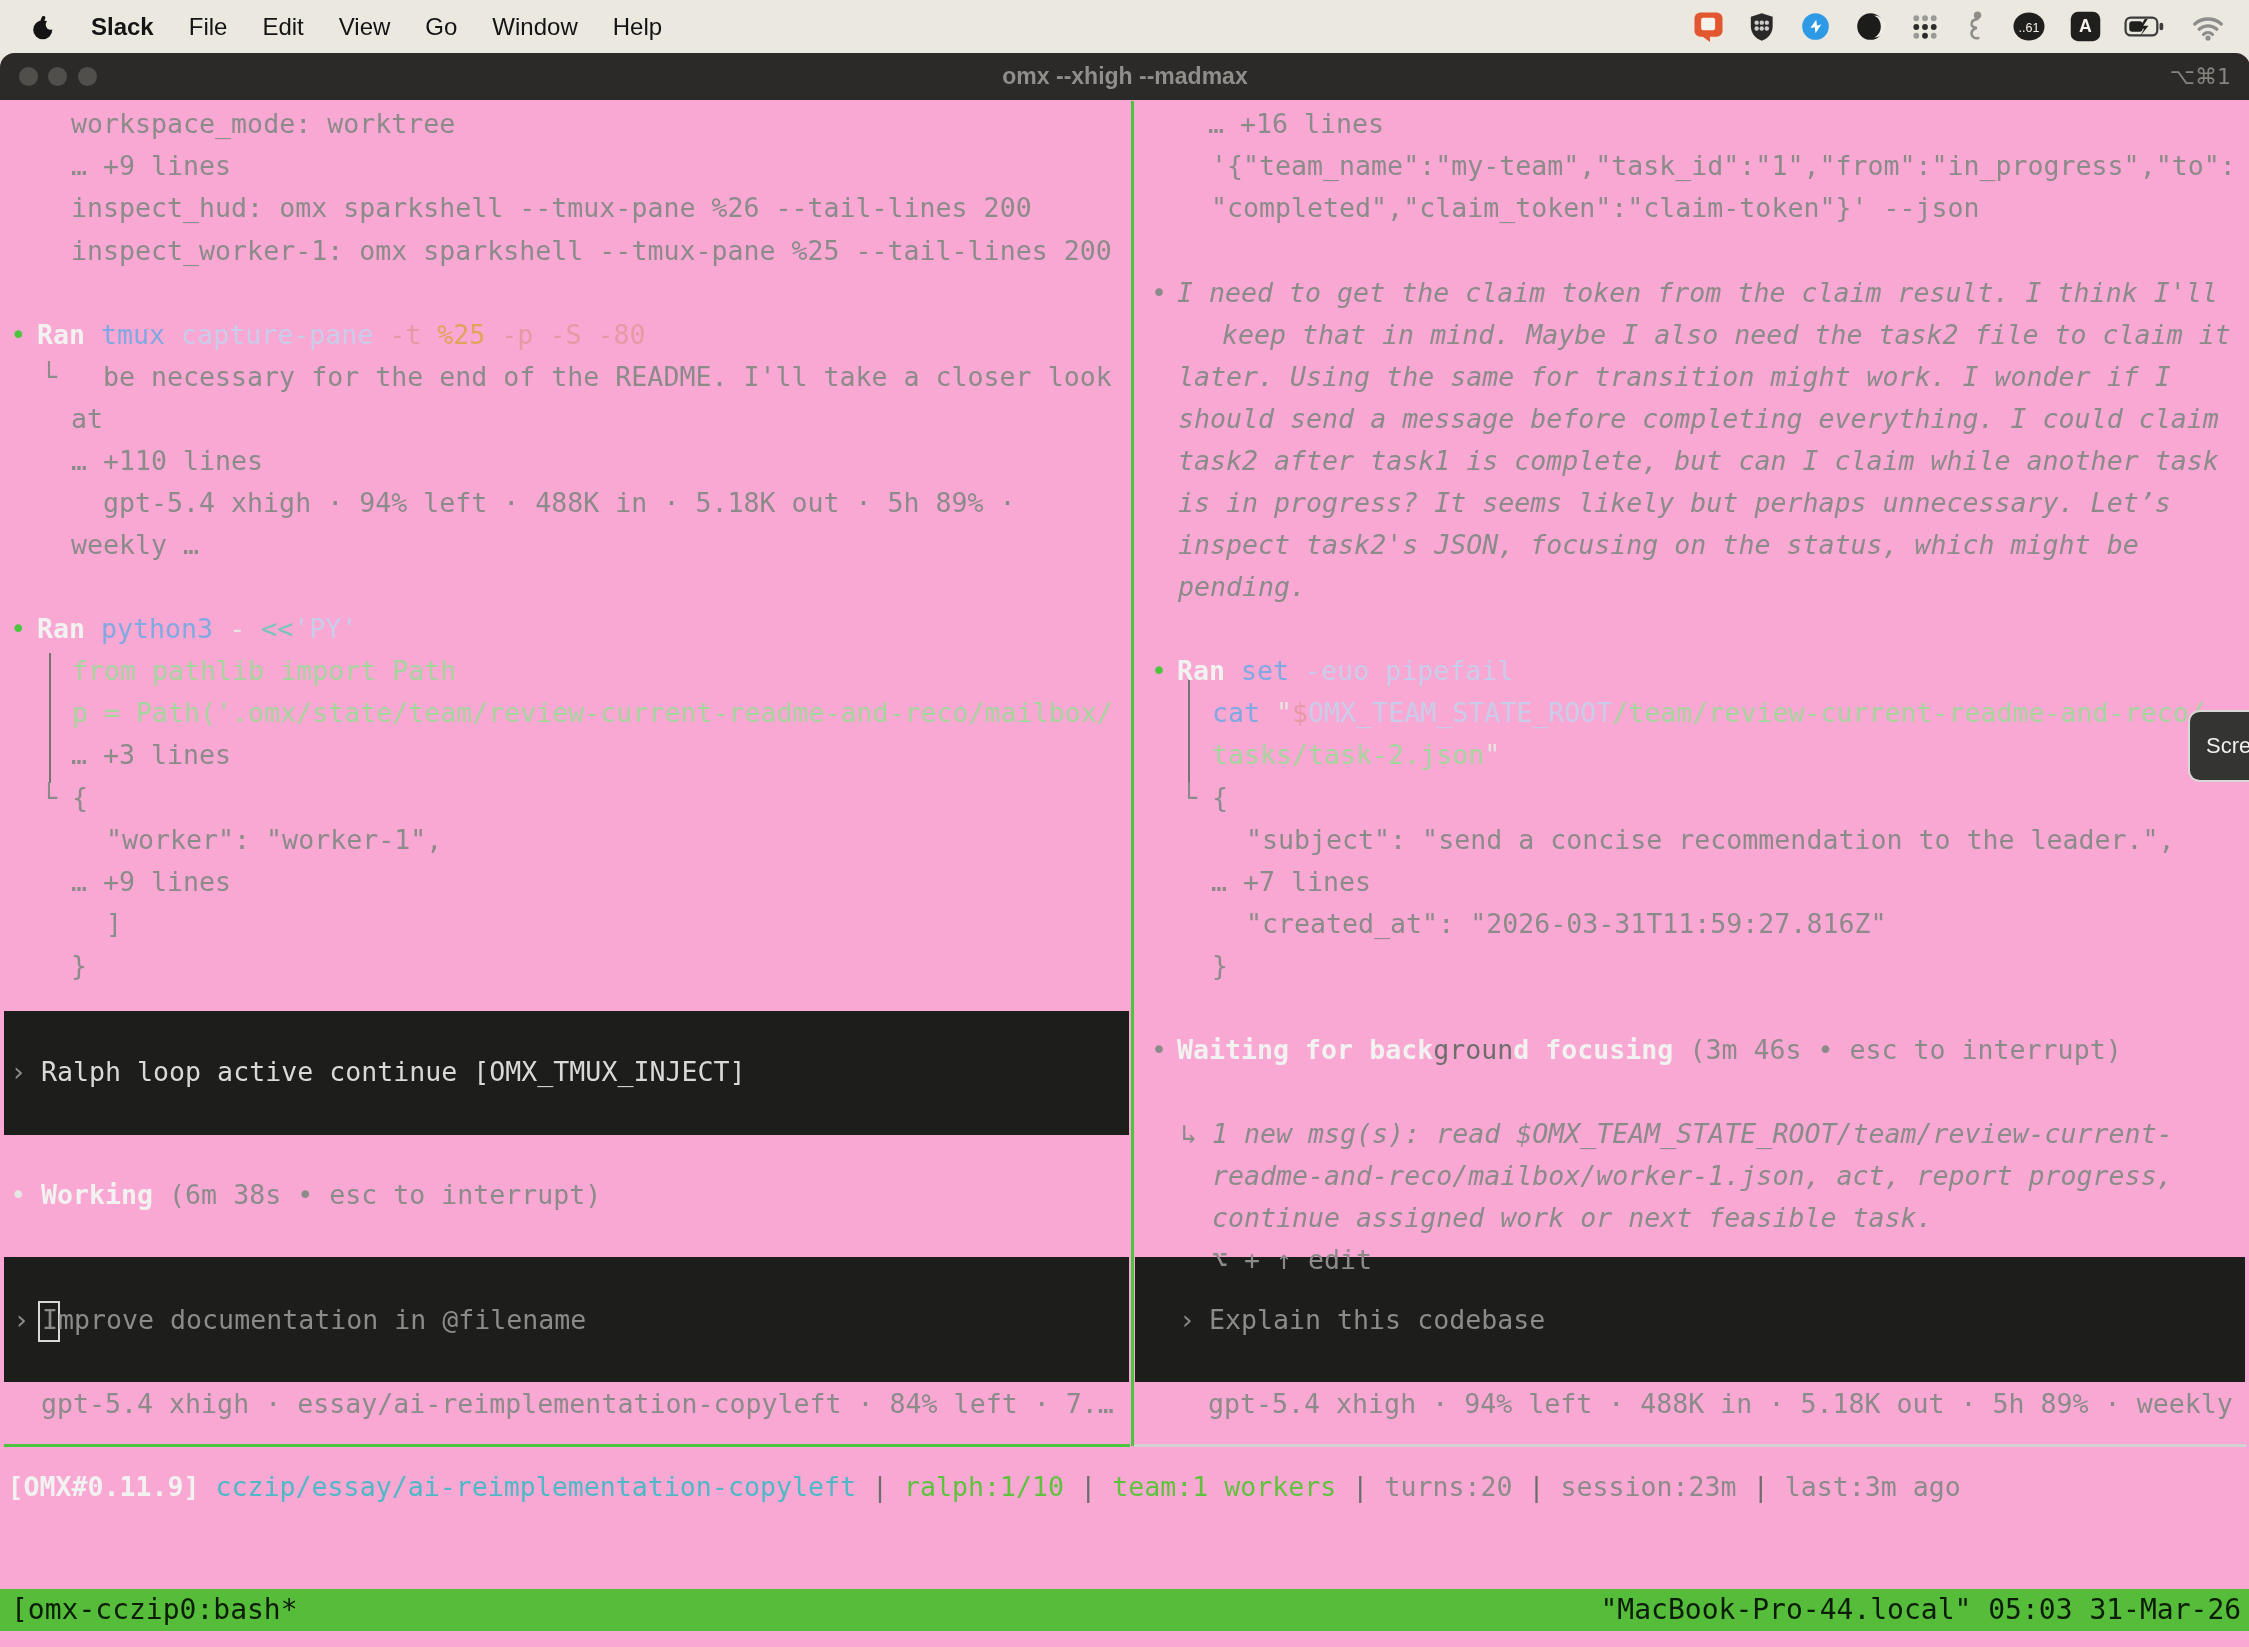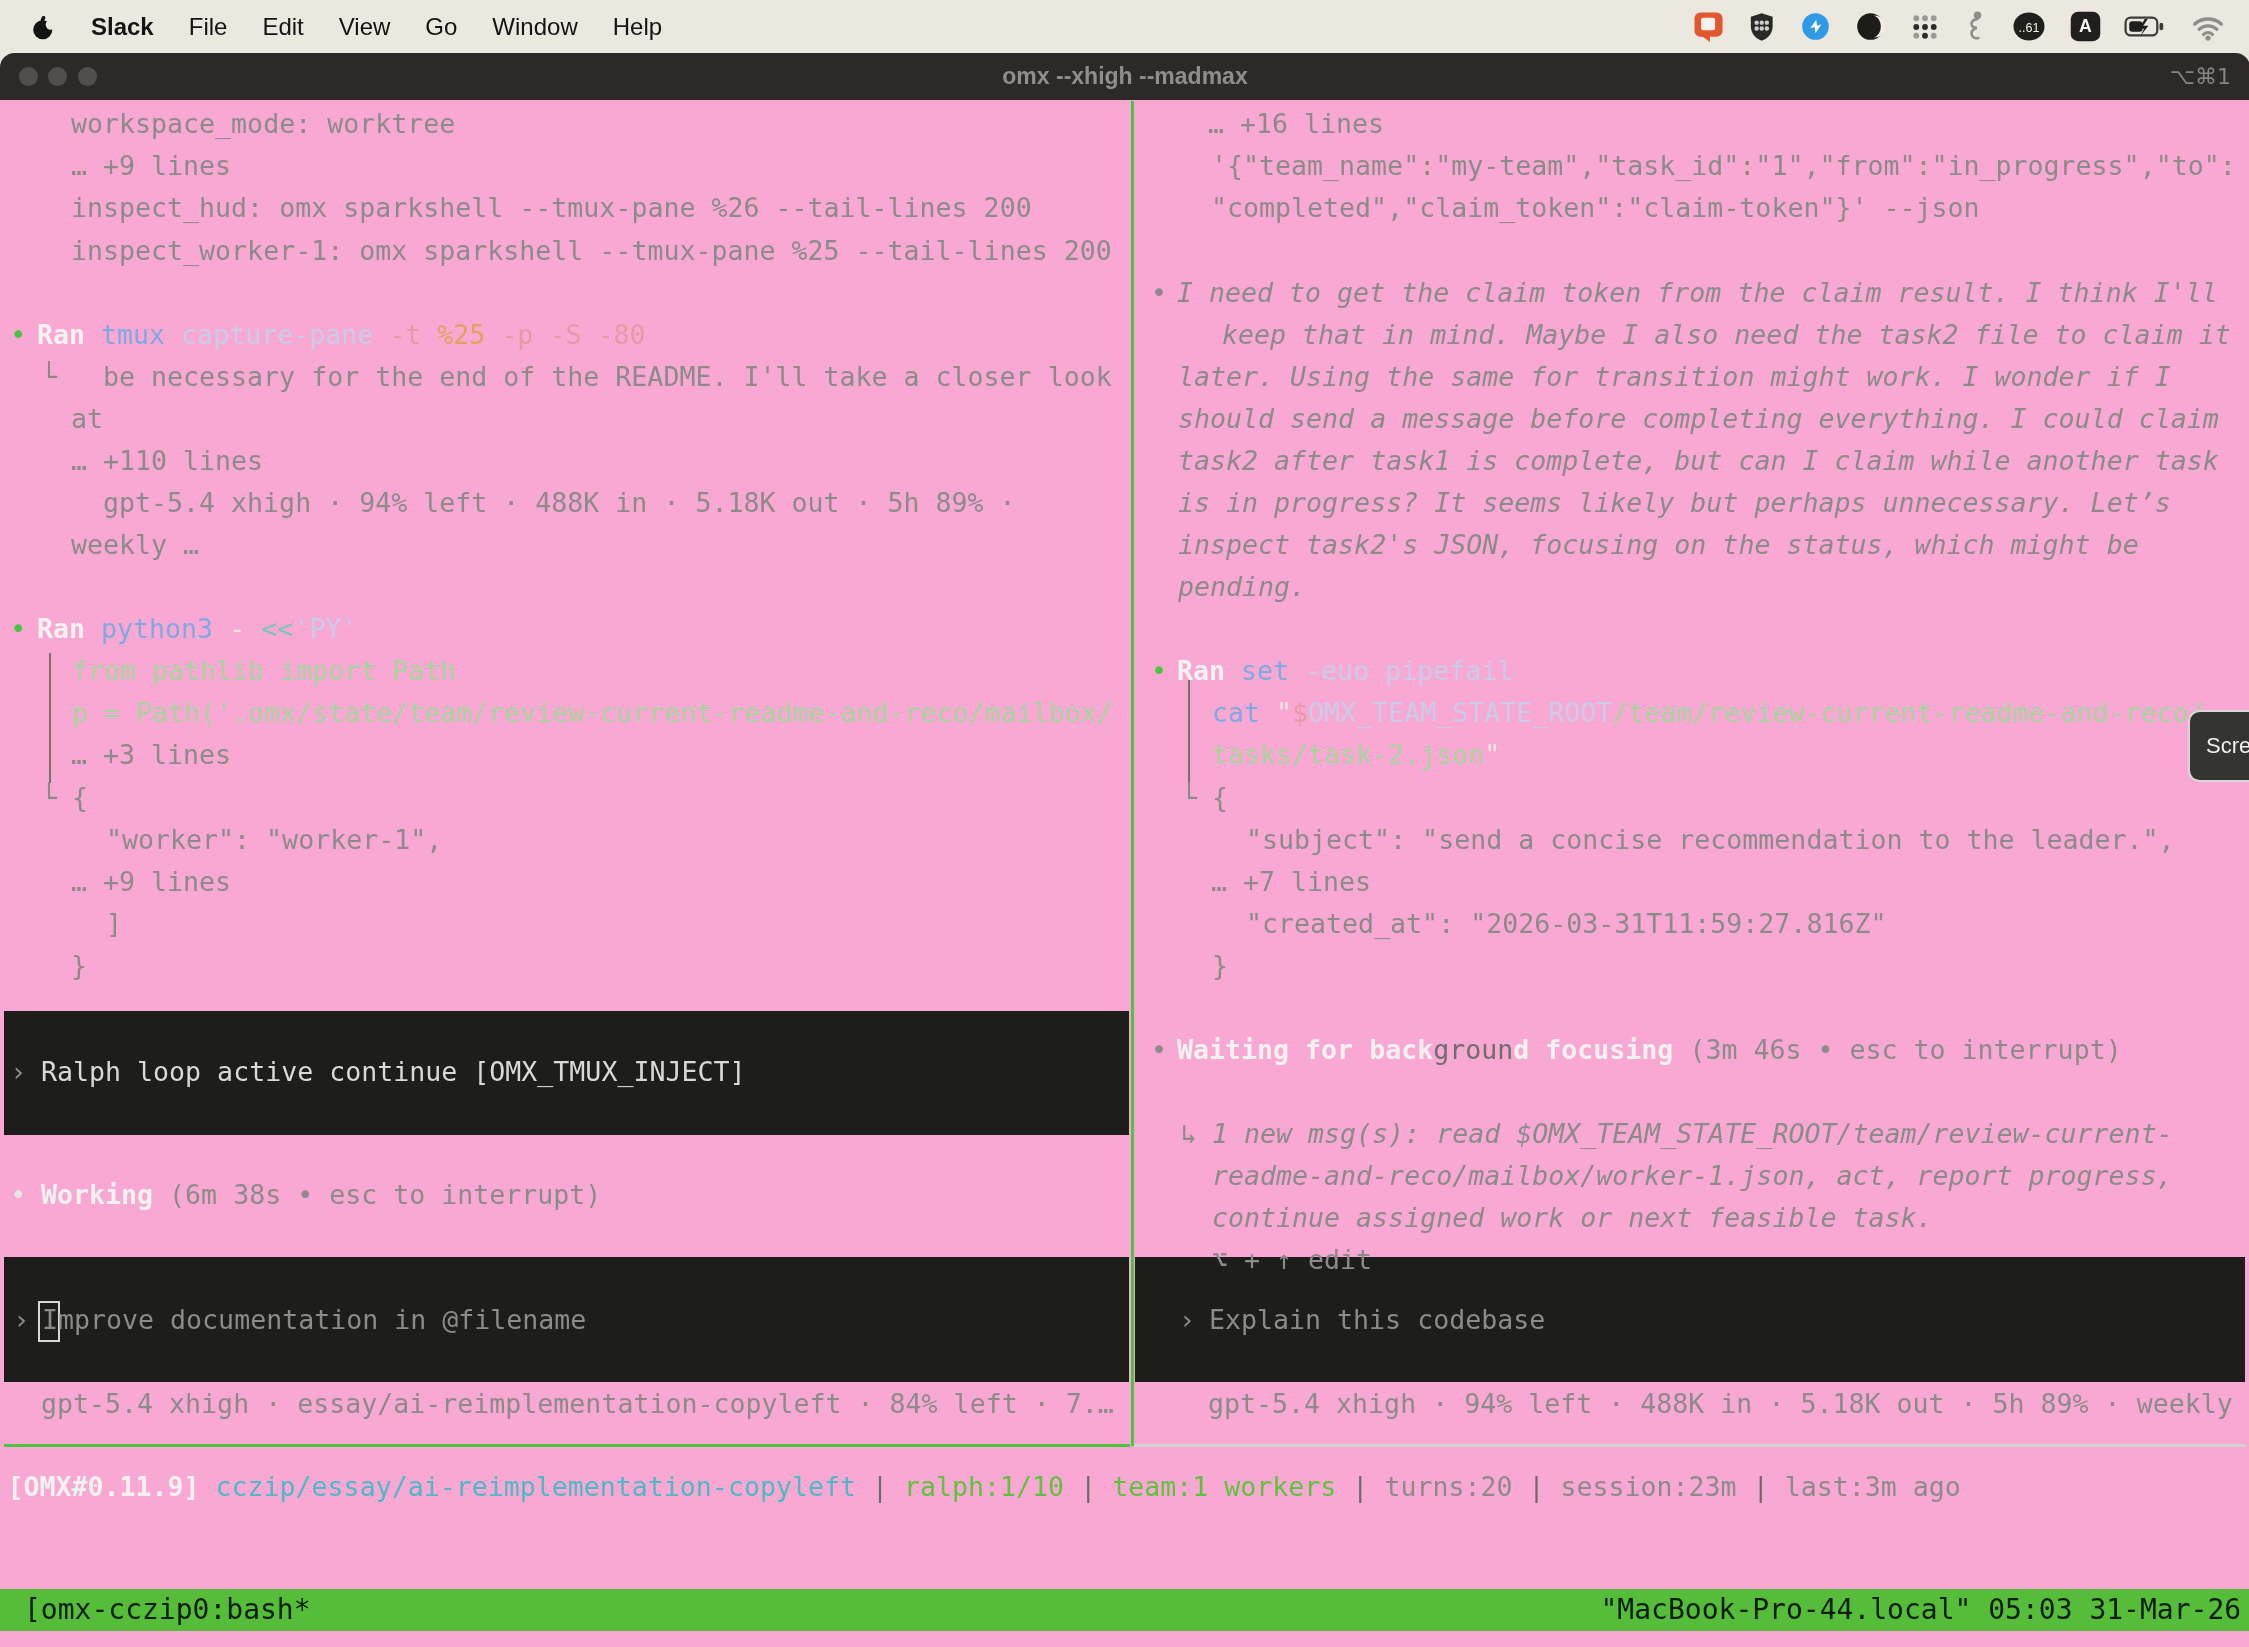--- a/index.html
+++ b/index.html
@@ -56,21 +56,21 @@
   
   .tooltip{position:absolute;left:2188px;top:710px;width:62px;height:72px;background:#343432;
            border:2.2px solid #d8d8d6;border-right:none;border-radius:11.8px 0 0 11.8px;
            display:flex;align-items:center;padding-left:16px;box-sizing:border-box;
            font-family:"Liberation Sans",sans-serif;font-size:22px;color:#f0f0ee;z-index:20;}
 
   
   .tmuxbar{position:absolute;left:0;top:1589px;width:2250px;height:42px;background:#55bd39;
            color:#0b1d07;font-size:28px;line-height:42px;display:flex;
            justify-content:space-between;z-index:10;white-space:pre;}
-  .tmuxbar .lseg{padding-left:24px;}
+  .tmuxbar .lseg{padding-left:11px;}
   .tmuxbar .rseg{padding-right:8.9px;}
 </style>
 </head>
 <body>
 
 <div class="menubar">
   <div class="menu-left">
     <span class="micon">
       <svg width="25" height="29.5" viewBox="0 0 34 40">
           <circle cx="16" cy="24" r="13" fill="#141414"></circle>

